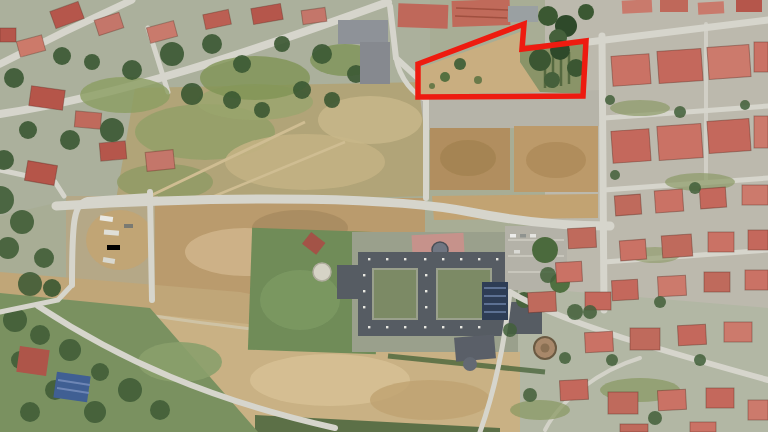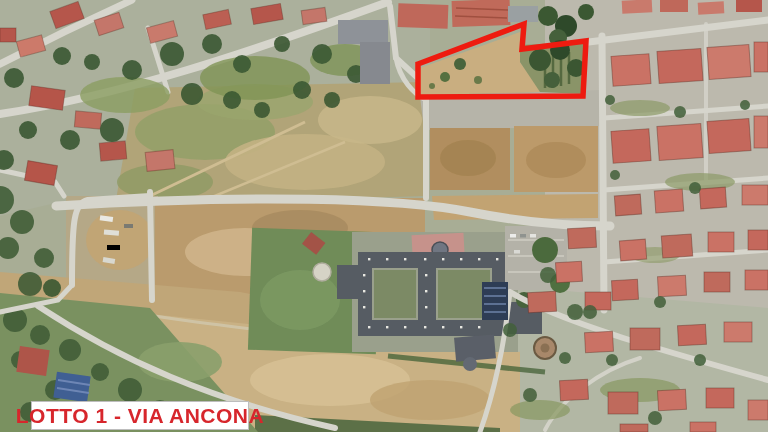--- a/index.html
+++ b/index.html
@@ -316,16 +316,13 @@
         <circle cx="540" cy="60" r="11" fill="#3a5733"></circle>
           <circle cx="560" cy="50" r="10" fill="#2f4a2b"></circle>
         <circle cx="576" cy="68" r="9" fill="#3a5733"></circle>
           <circle cx="552" cy="80" r="8" fill="#44603a"></circle>
       </g>
     </g>
 
     <polygon fill="none" stroke="#ee1b10" stroke-width="5.5" stroke-linejoin="miter" points="418,64 524,24 522,49 586,41 583,96 418,97"></polygon>
   </svg>
 
-  <div class="lot-label" style="color: rgb(215, 38, 44); background: rgb(255, 255, 255); border-color: rgb(189, 189, 189);">
-    <span>LOTTO 1 - VIA ANCONA</span>
-  </div>
 </div>
 
 </body></html>

